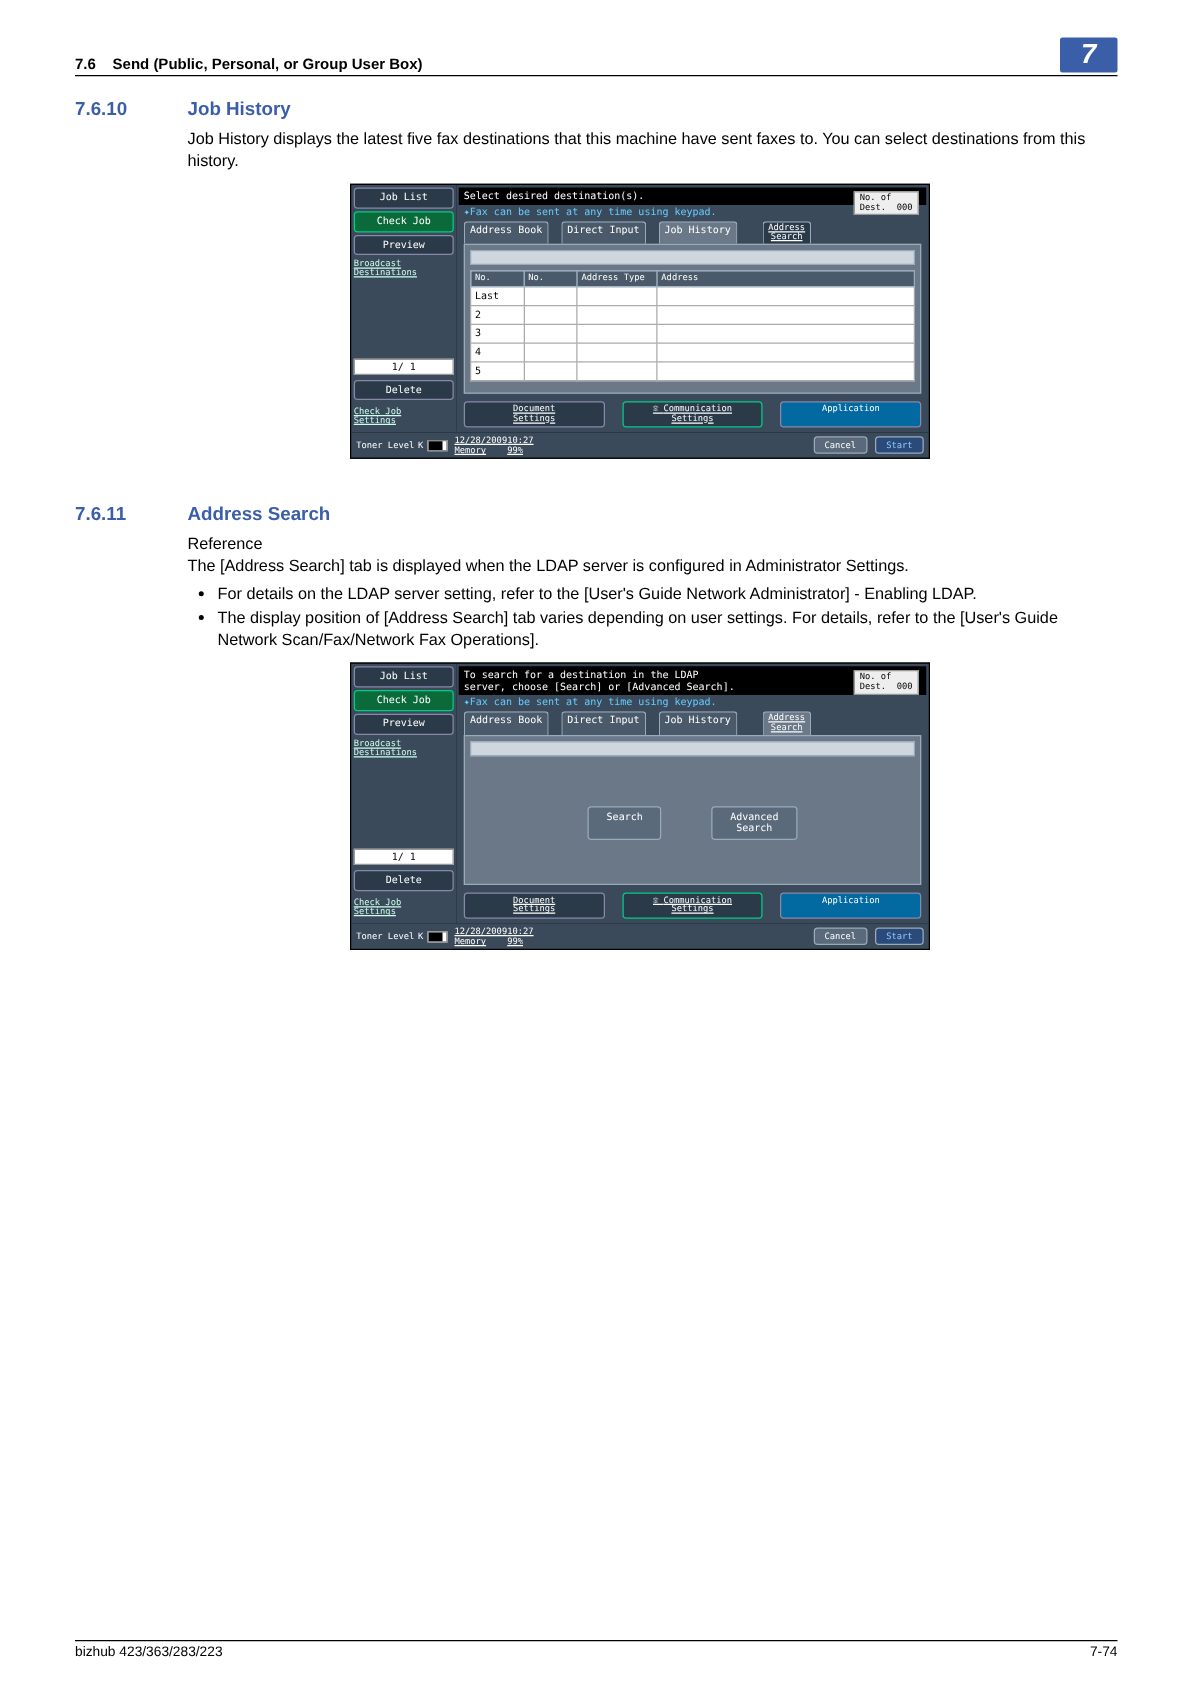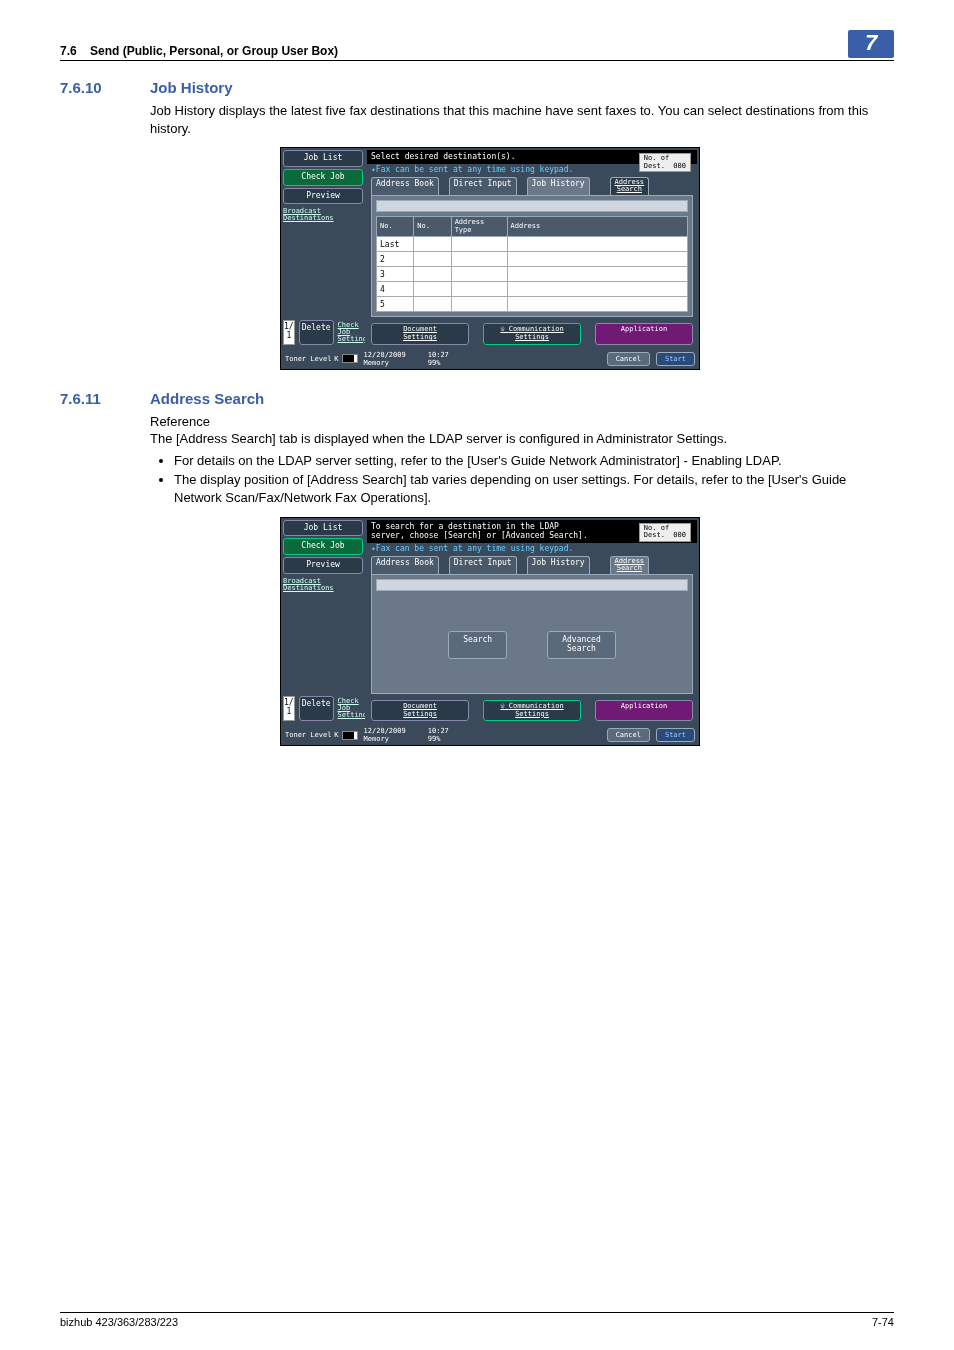--- a/index.html
+++ b/index.html
@@ -63,22 +63,22 @@
     line-height: 1.35;
   }
   ul.bullets {
     margin: 4px 0 0 0;
     padding-left: 24px;
   }
   ul.bullets li {
     margin-bottom: 2px;
   }
   .screenshot-wrap {
-    margin: 10px 0 20px 220px;
-    width: 420px;
+    margin: 10px 0 36px 220px;
+    width: 464px;
   }
   .screenshot {
     border: 1px solid #000;
     font-family: "Lucida Console", monospace;
     font-size: 8px;
     color: #fff;
     background: #000;
   }
   .ss-top {
     display: flex;
@@ -87,21 +87,21 @@
     width: 80px;
     background: #3a4a5a;
     padding: 2px;
     display: flex;
     flex-direction: column;
     gap: 2px;
   }
   .ss-side-bottom {
     margin-top: auto;
     display: flex;
-    flex-direction: row;
+    flex-direction: column;
     gap: 4px;
     padding: 4px 0 2px 0;
   }
   .side-btn {
     background: #2a3a48;
     border: 1px solid #88a;
     padding: 3px 2px;
     text-align: center;
     border-radius: 3px;
     font-size: 8px;
@@ -248,35 +248,36 @@
     text-align: center;
     font-size: 7px;
     border-radius: 3px;
     line-height:1.1;
     text-decoration: underline;
   }
   .bot-btn.sel {
     border: 1px solid #0c8;
   }
   .bot-btn.app {
-    background: #701a75;
+    background: #0369a1;
     text-decoration: none;
   }
   .status {
     display: flex;
     background: #3a4a5a;
     font-size: 7px;
     padding: 2px 4px;
     gap: 6px;
     align-items: center;
   }
   .status-left {
     flex: 1;
     display: flex;
-    gap: 22px;
+    gap: 0;
+    text-decoration: underline;
   }
   .toner { display:flex; align-items:center; gap:3px; }
   .toner-bar { width:14px; height:7px; background:#fff; border:1px solid #888; position:relative;}
   .toner-bar::after{content:""; position:absolute; left:0;top:0;bottom:0; width:85%; background:#000;}
   .status-btn {
     background: #5a6a7a;
     border: 1px solid #9ab;
     padding: 2px 8px;
     border-radius: 3px;
   }

